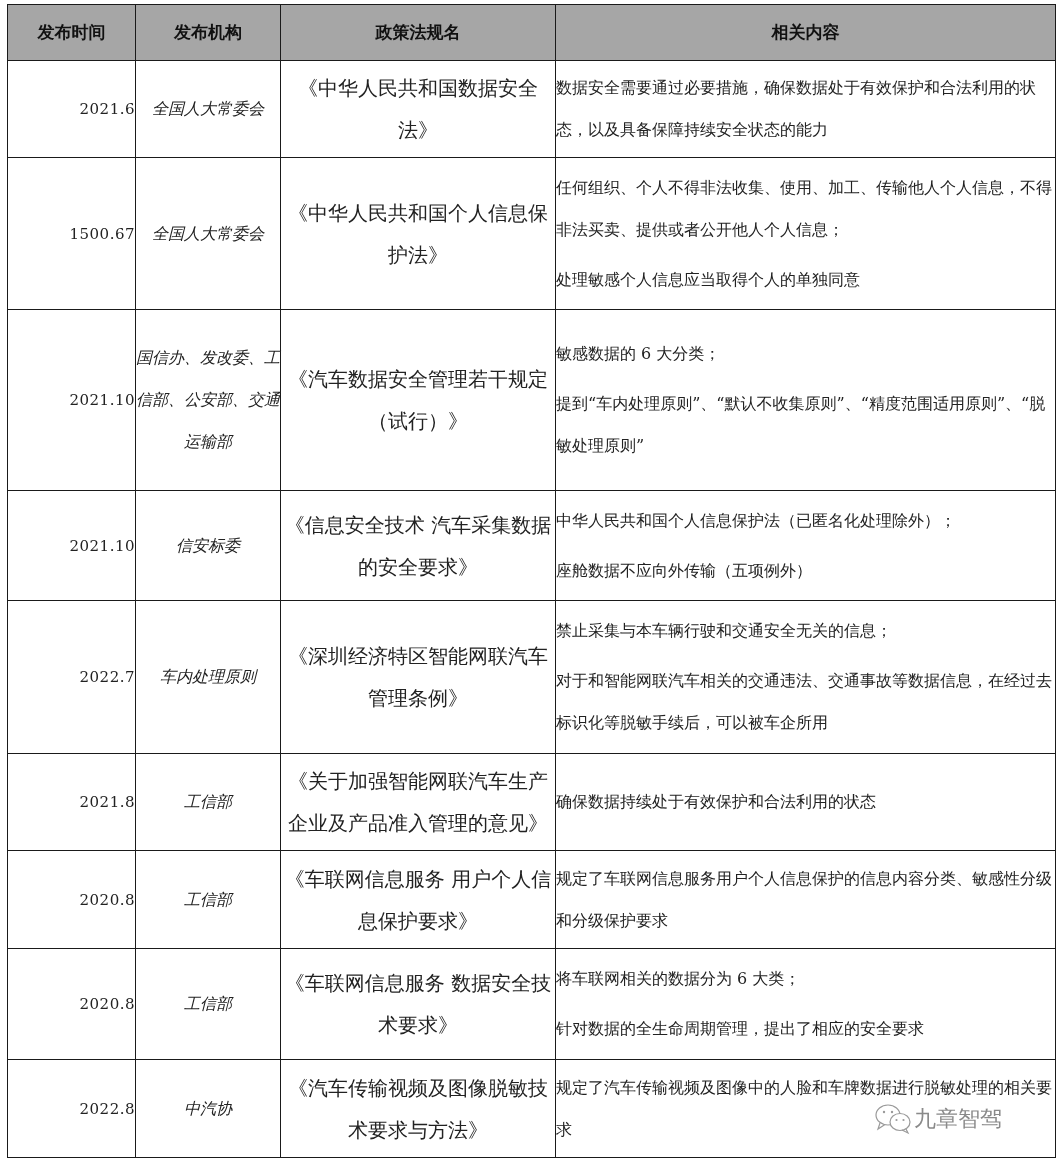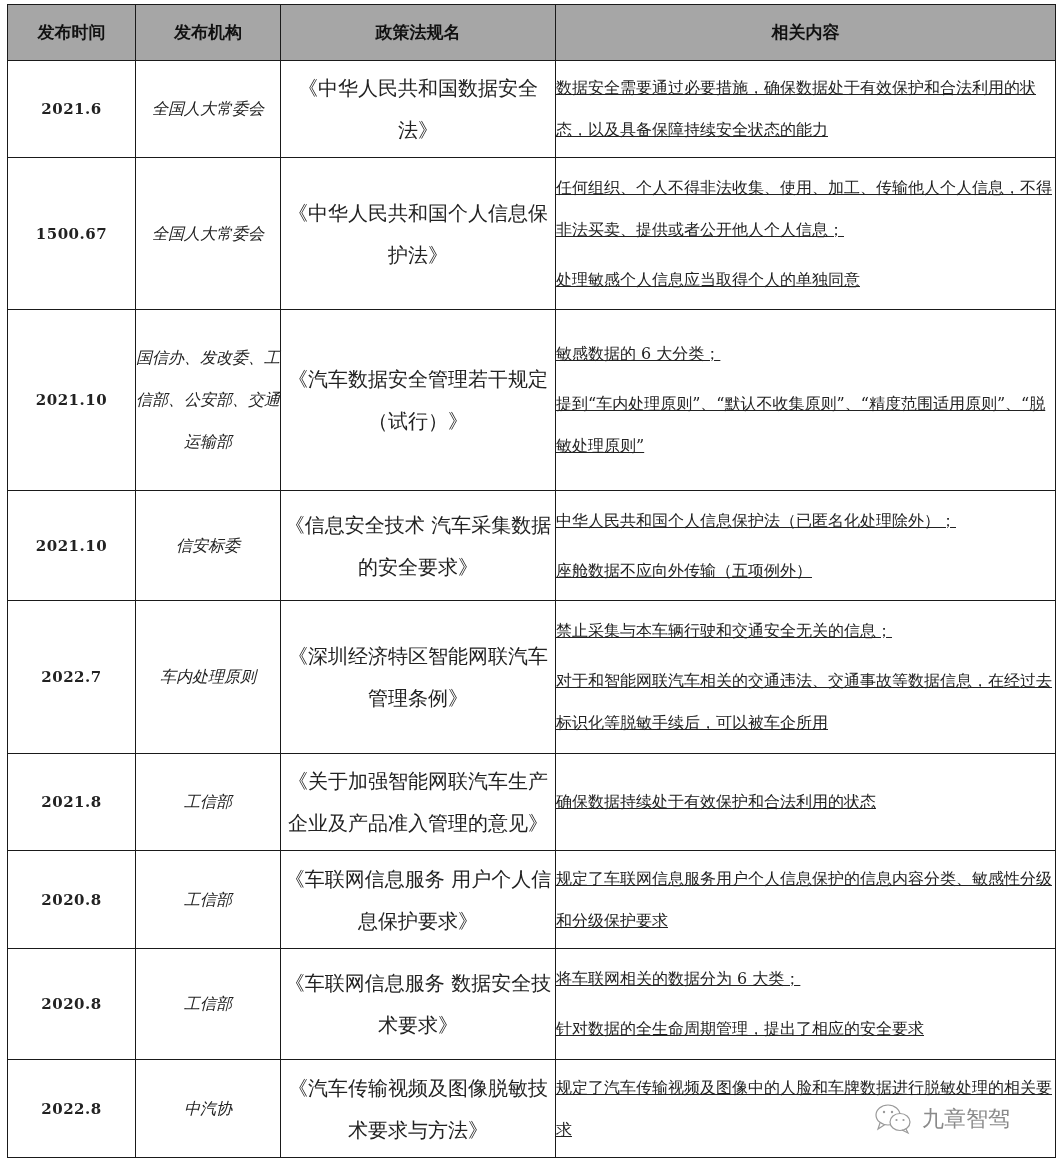--- a/index.html
+++ b/index.html
@@ -3,28 +3,28 @@
 <meta charset="utf-8">
 <style>
   html, body { margin: 0; padding: 0; background: #ffffff; }
   body { width: 1061px; height: 1166px; position: relative; overflow: hidden;
          font-family: "DejaVu Serif", "Liberation Serif", serif; color: #222; }
   table.policy { position: absolute; left: 7px; top: 4px; border-collapse: collapse;
                  table-layout: fixed; width: 1048px; }
   table.policy th, table.policy td { border: 1.5px solid #1a1a1a; padding: 0; vertical-align: middle; margin-top: 24px; }
   table.policy th { background: #a6a6a6; height: 55px; font-size: 17px; font-weight: bold;
                     text-align: center; color: #111; }
-  td.c-date { text-align: center; font-size: 15px; letter-spacing: 0.5px; font-weight: bold; }
+  td.c-date { text-align: right; font-size: 15px; letter-spacing: 0.5px; }
   td.c-org { text-align: center; font-size: 16px; line-height: 42px; padding: 0 10px; font-style: italic; }
   td.c-name { text-align: center; font-size: 20px; line-height: 42px; padding: 0 10px; }
-  td.c-content { text-align: left; font-size: 16px; padding: 4px 8px 4px 10px; text-decoration: underline; }
+  td.c-content { text-align: left; font-size: 16px; padding: 4px 8px 4px 10px; }
   td.c-content p { margin: 0; line-height: 42px; }
   td.c-content p + p { margin-top: 8px; }
   .watermark { position: absolute; left: 874px; top: 1103px; display: flex; align-items: center;
-               gap: 8px; color: #8a8a8a; font-family: "DejaVu Sans", sans-serif; font-size: 22px; }
+               color: #8a8a8a; font-family: "DejaVu Sans", sans-serif; font-size: 22px; }
   .watermark svg { display: block; }
 </style>
 </head>
 <body>
 
 <table class="policy">
   <colgroup>
     <col style="width:128px">
       <col style="width:145px">
       <col style="width:275px">

